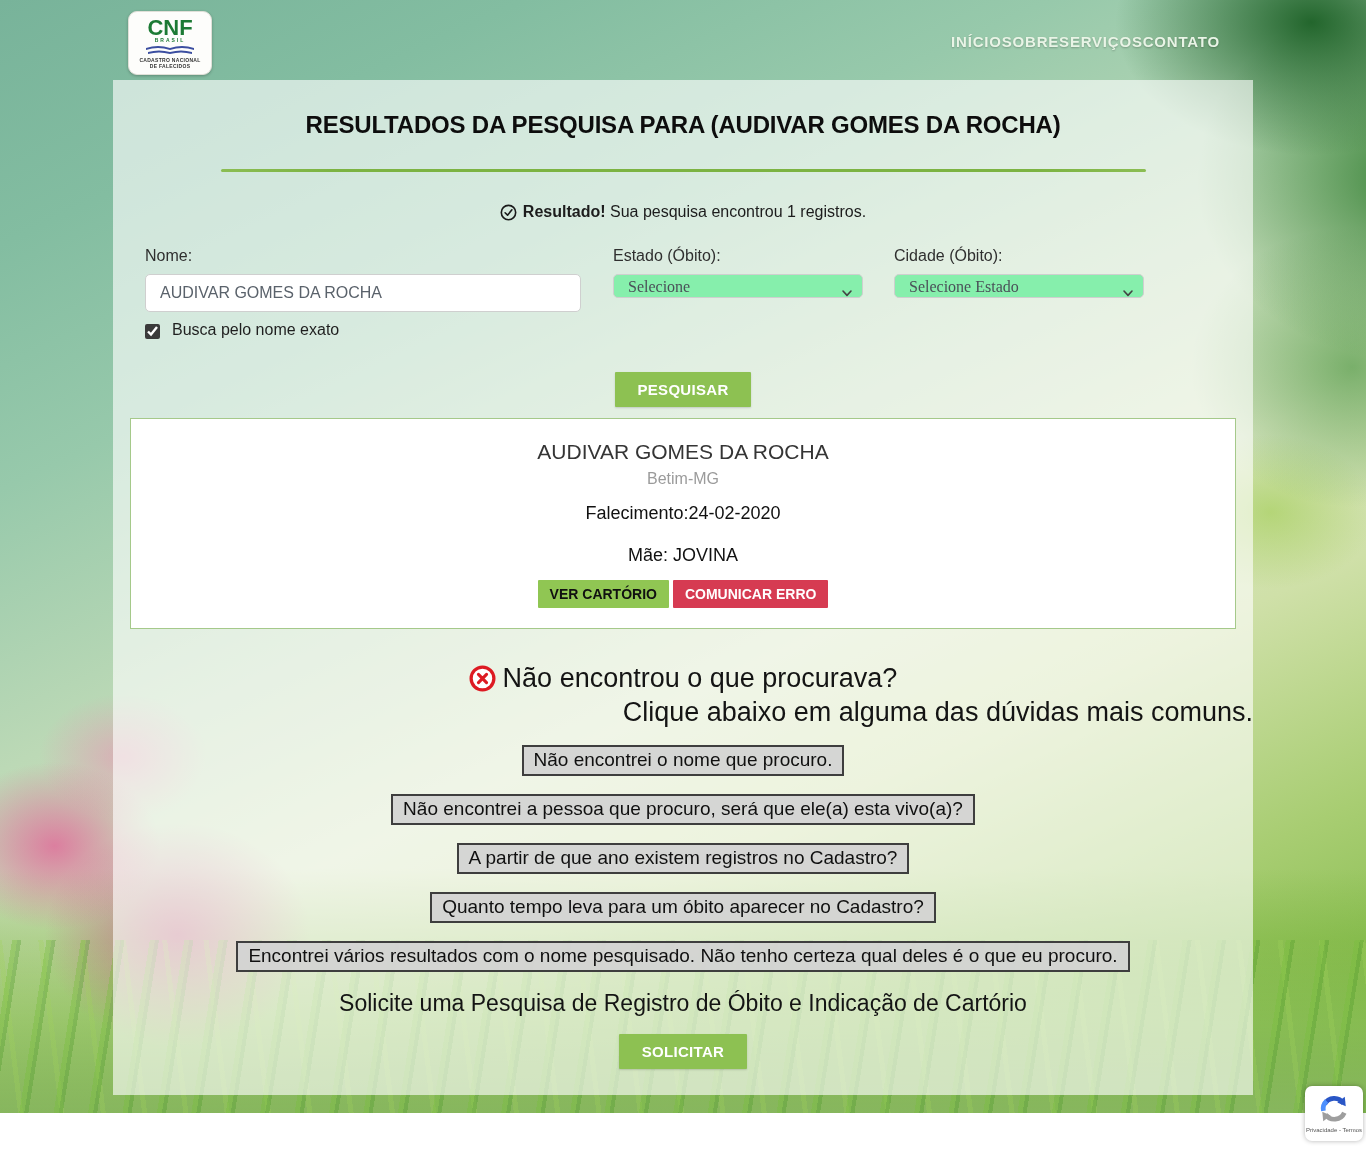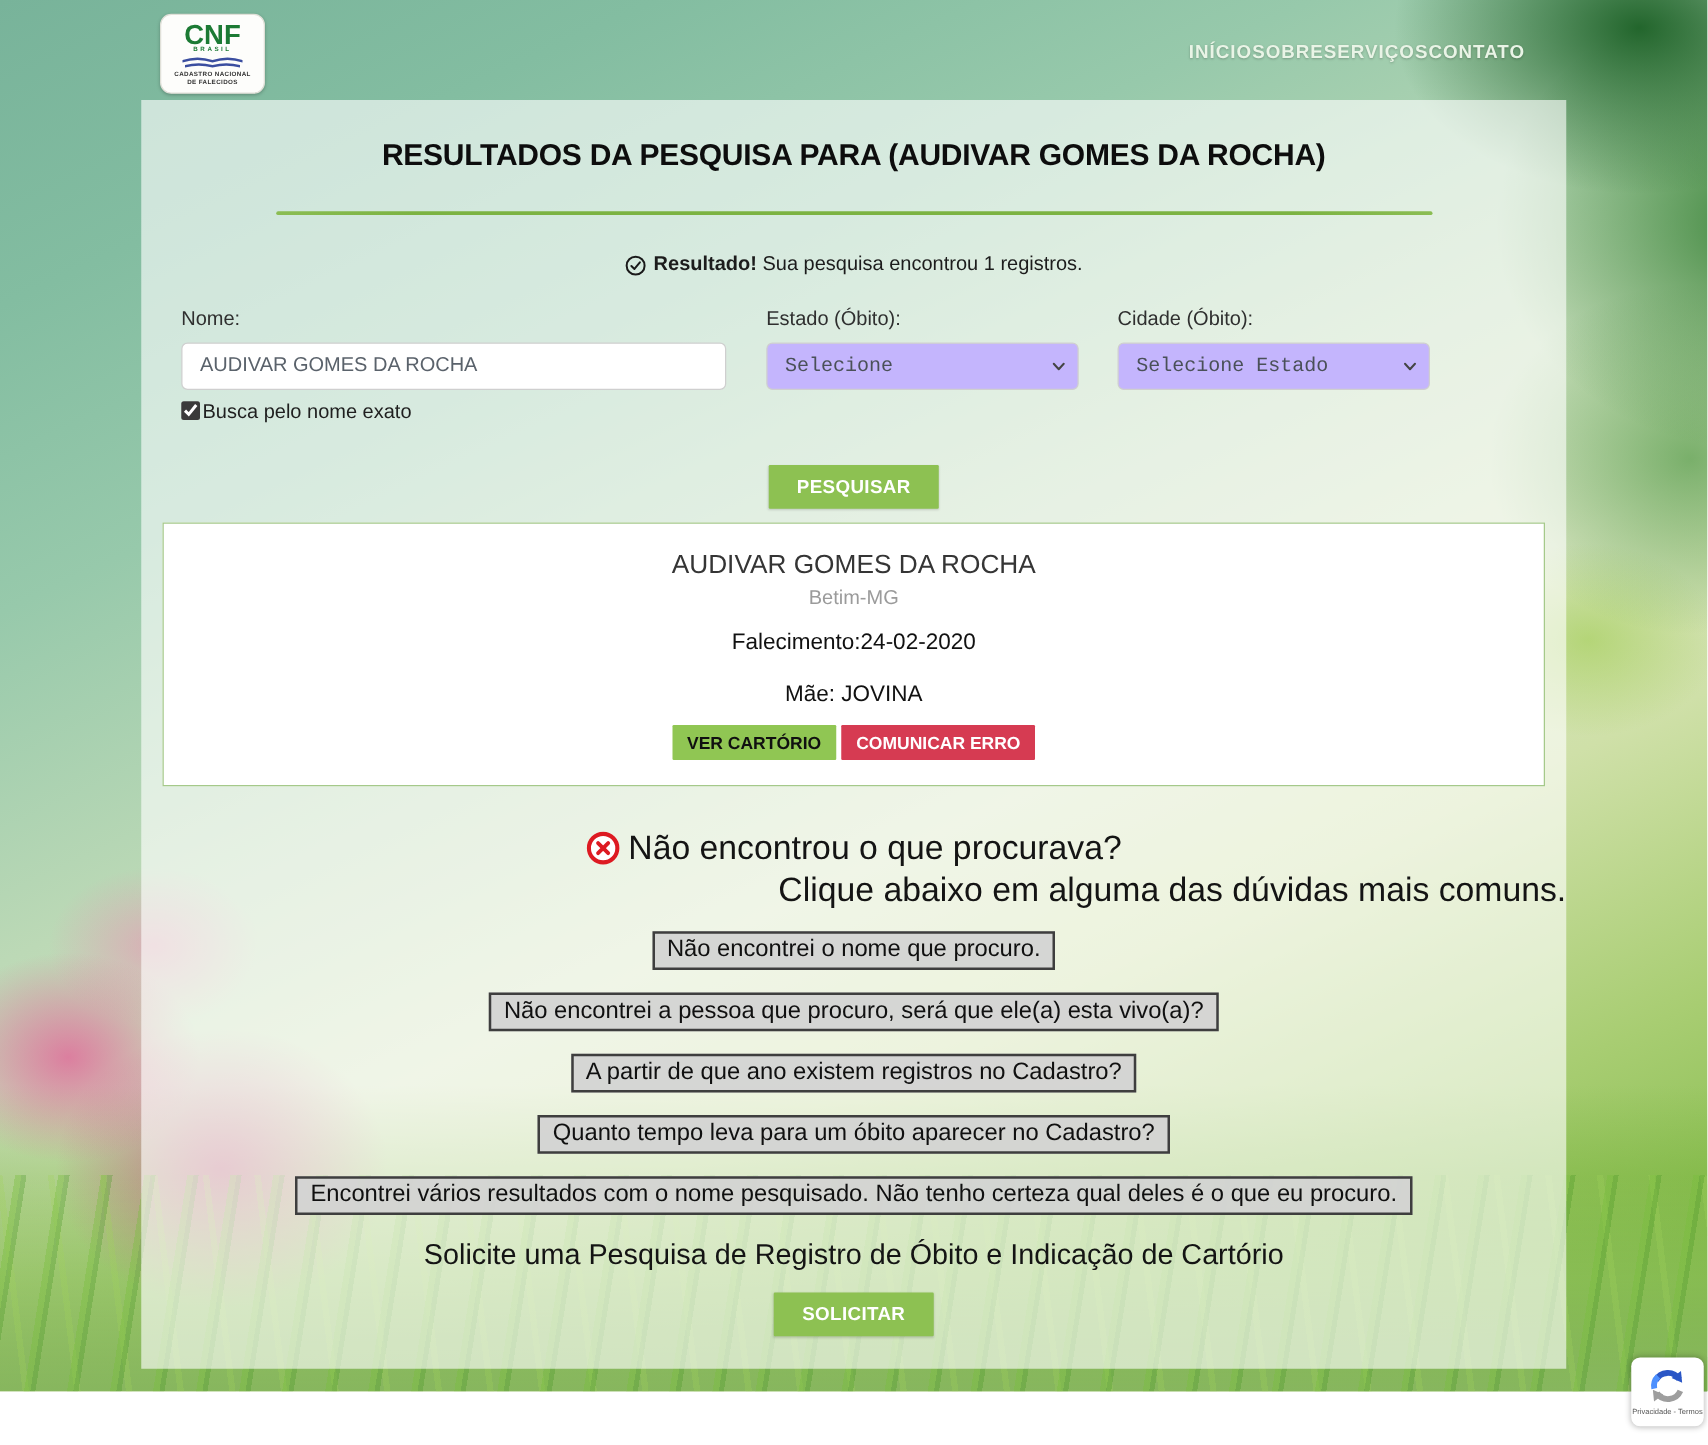--- a/index.html
+++ b/index.html
@@ -83,26 +83,26 @@
   .fcol3 { width:250px; margin-left:31px; }
   .flabel { font-size:16px; color:#2f2f2f; margin-bottom:9px; }
   .text-input {
     width:100%; height:38px; border:1px solid #cfcfcf; border-radius:5px;
     background:#fff; padding:0 14px; font-size:16px; color:#5a626b;
     font-family:"Liberation Sans","DejaVu Sans",sans-serif; outline:none;
   }
   .select-wrap { position:relative; width:100%; height:38px; }
   .select-box {
     appearance:none; -webkit-appearance:none;
-    width:100%; height:38px; border:1px solid #cfcfcf; border-radius:5px;
-    background:#c4b5fd; padding:0 14px; font-size:16px; color:#4a5058;
-    font-family:Liberation Mono, monospace; outline:none; cursor:pointer;
+    width:100%; height:24px; border:1px solid #cfcfcf; border-radius:5px;
+    background:#86efac; padding:0 14px; font-size:16px; color:#4a5058;
+    font-family:Liberation Serif, serif; outline:none; cursor:pointer;
   }
   .select-chevron { position:absolute; right:10px; top:13px; pointer-events:none; }
-  .checkbox-row { margin-top:9px; display:flex; align-items:flex-start; gap:2px; }
+  .checkbox-row { margin-top:9px; display:flex; align-items:flex-end; gap:12px; }
   .checkbox-row input { width:15px; height:15px; accent-color:#3a3a3a; }
   .checkbox-row label { font-size:16px; color:#1f1f1f; }
 
   .btn {
     display:inline-block; border:none; border-radius:1px; cursor:pointer;
     font-family:"Liberation Sans","DejaVu Sans",sans-serif; font-weight:bold;
   }
   .btn-search {
     background:#8dc152; color:#fff; font-size:15px; letter-spacing:.3px;
     padding:9px 22px; box-shadow:0 1px 2px rgba(0,0,0,.15);

